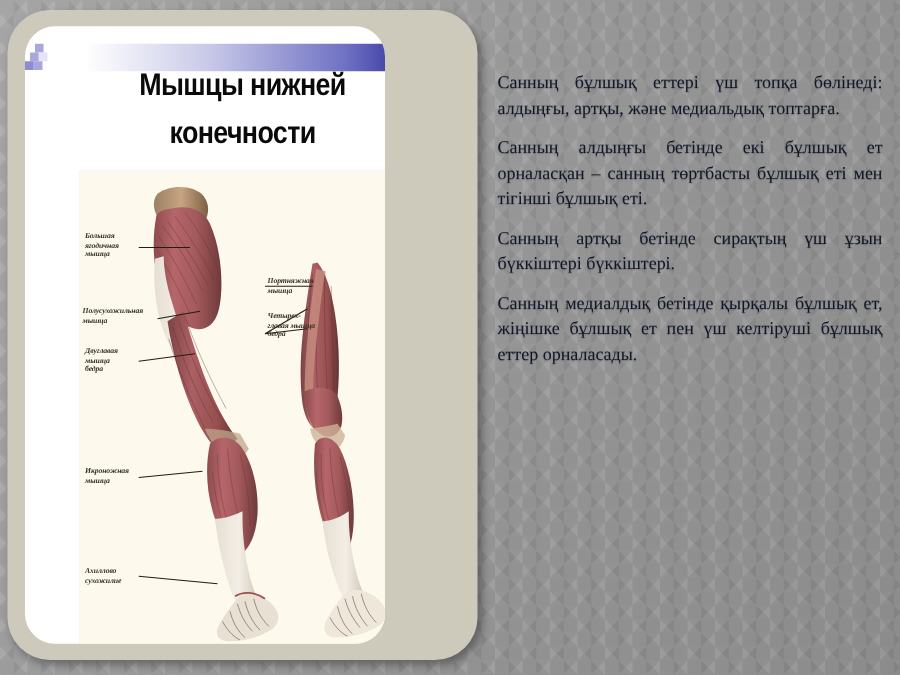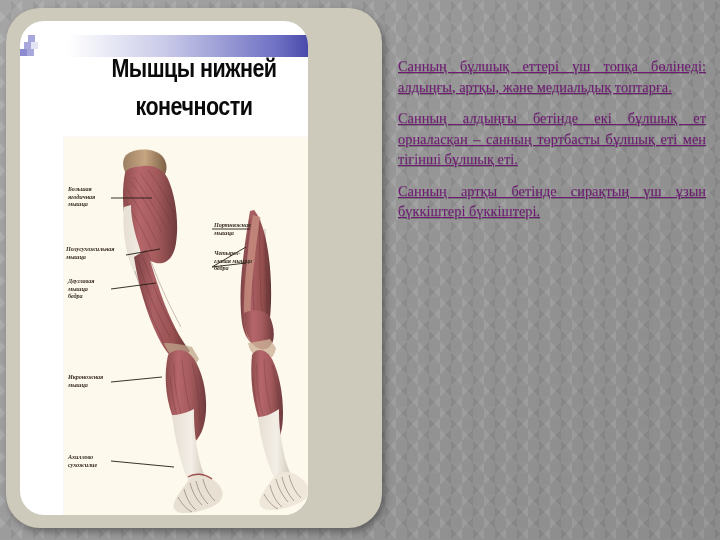--- a/index.html
+++ b/index.html
@@ -132,24 +132,23 @@
     position: absolute;
     left: 398px;
     top: 56px;
     width: 308px;
   }
   #text-column p {
     margin: 0 0 11px 0;
     font-family: "Liberation Serif", serif;
     font-size: 14.4px;
     line-height: 20.5px;
-    color: #701a75;
+    color: #0f172a;
     text-align: justify;
     text-shadow: 0 1px 1px rgba(0,0,0,0.22);
-    text-decoration: underline;
   }
   #text-column p:last-child { margin-bottom: 0; }
 </style>
 </head>
 <body>
 
 <div id="slide-bg"></div>
 
 <div id="content-card">
   <div id="card-inner">
@@ -335,13 +334,14 @@
 бедра</div>
     </div>
 
   </div>
 </div>
 
 <div id="text-column">
   <p>Санның бұлшық еттері үш топқа бөлінеді: алдыңғы, артқы, және медиальдық топтарға.</p>
   <p>Санның алдыңғы бетінде екі бұлшық ет орналасқан – санның төртбасты бұлшық еті мен тігінші бұлшық еті.</p>
   <p>Санның артқы бетінде сирақтың үш ұзын бүккіштері бүккіштері.</p>
+  <p>Санның медиалдық бетінде қырқалы бұлшық ет, жіңішке бұлшық ет пен үш келтіруші бұлшық еттер орналасады.</p>
 </div>
 
 </body></html>

